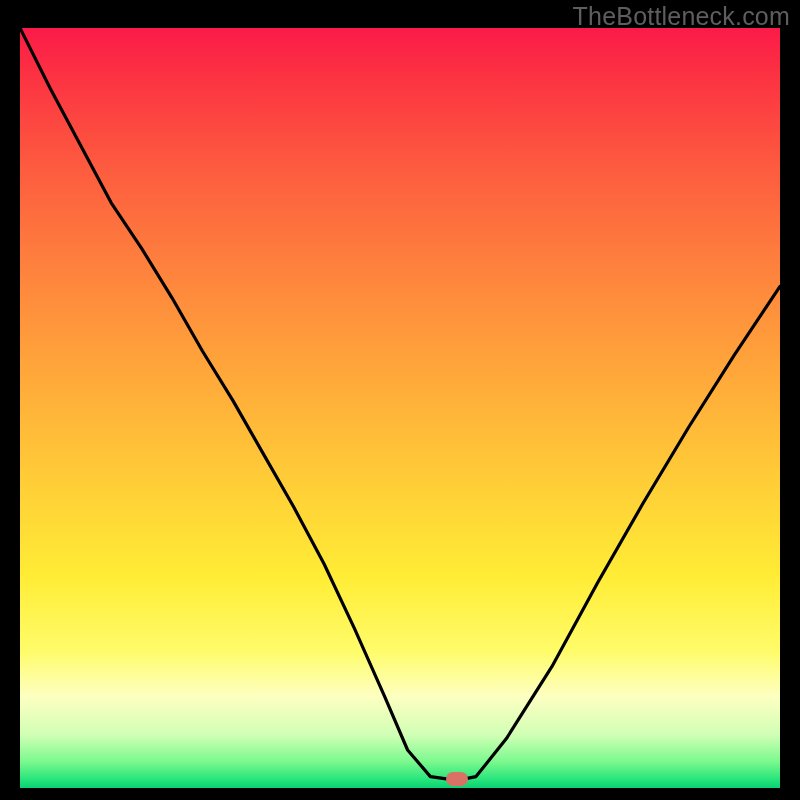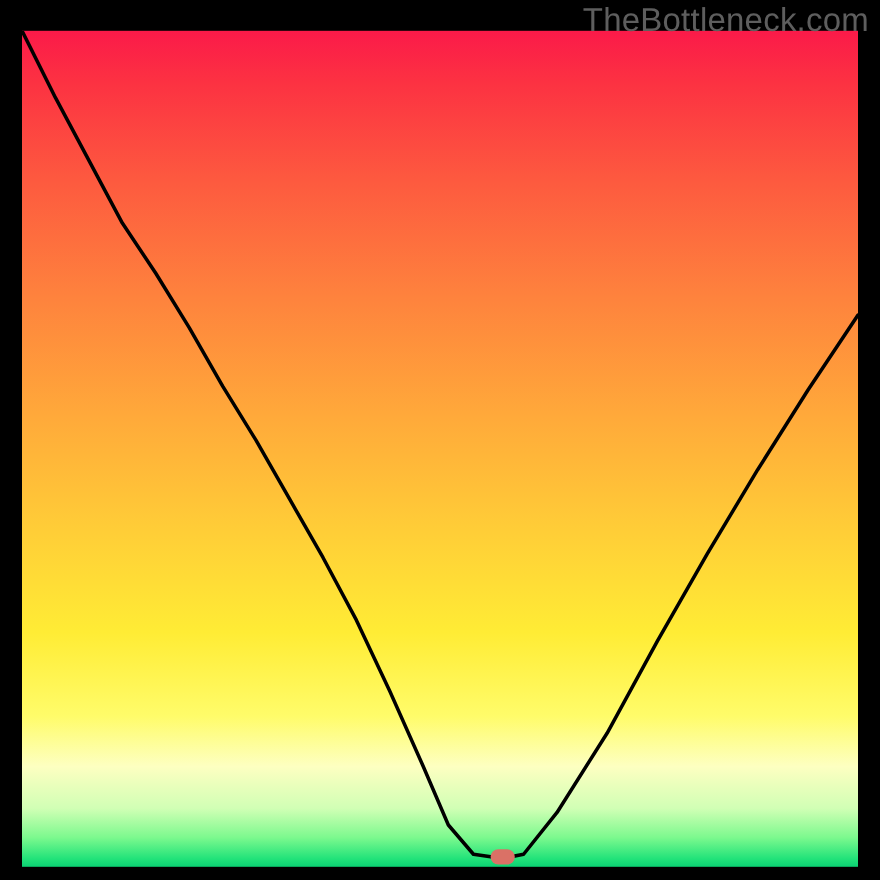--- a/index.html
+++ b/index.html
@@ -14,21 +14,21 @@
   .container {
     position: relative;
     width: 800px;
     height: 800px;
   }
   .watermark {
     position: absolute;
     top: 2px;
     right: 10px;
     color: #5e5e5e;
-    font-size: 30px;
+    font-size: 25px;
     font-weight: 500;
     letter-spacing: 0.2px;
     z-index: 30;
   }
   .frame {
     position: absolute;
     left: 20px;
     top: 28px;
     width: 760px;
     height: 760px;

